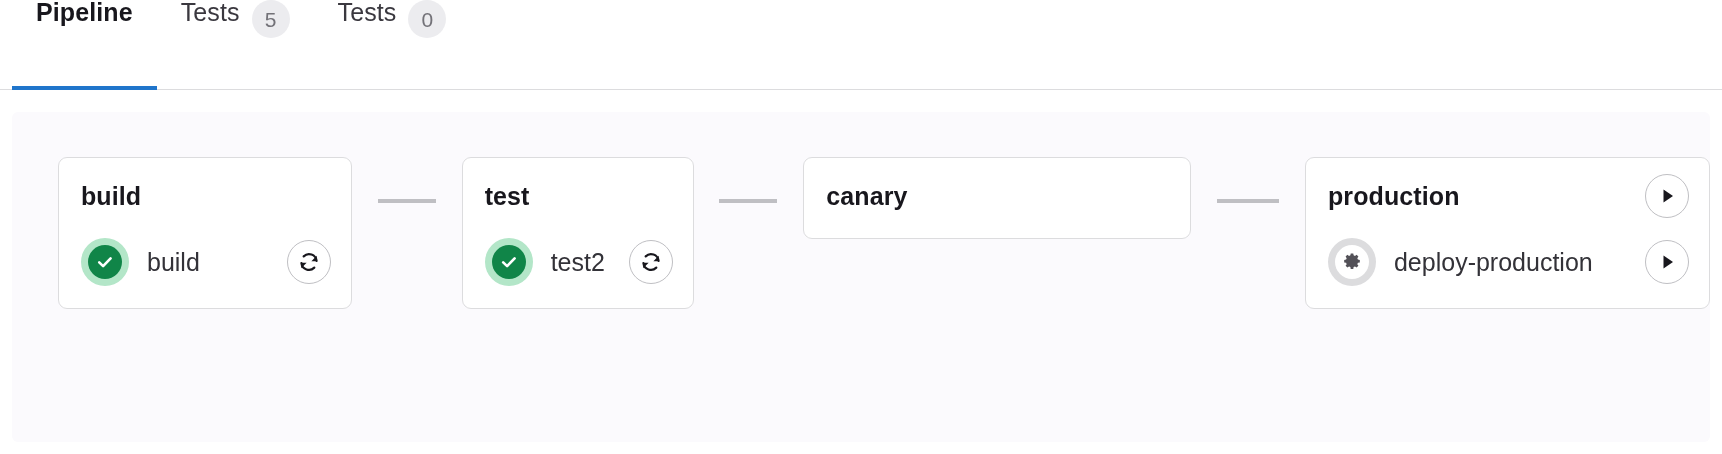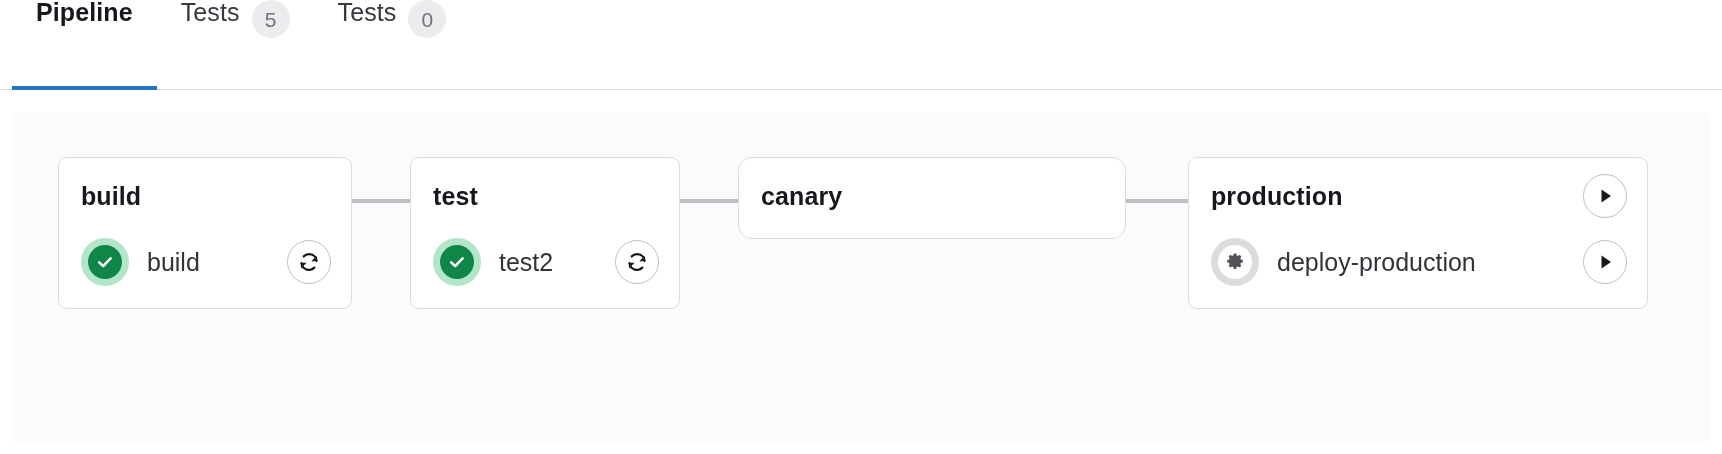--- a/index.html
+++ b/index.html
@@ -92,20 +92,21 @@
     background: #fbfafd;
     border-radius: 6px;
     overflow: hidden;
   }
 
   .graph {
     position: relative;
     padding: 45px 0 0 46px;
     display: flex;
     align-items: flex-start;
+    justify-content: space-between;
   }
 
   
   .connector {
     flex: 0 0 auto;
     align-self: flex-start;
     margin-top: 42px;
     height: 4px;
     background: #bfbfc3;
   }
@@ -205,23 +206,23 @@
     justify-content: center;
     cursor: pointer;
     padding: 0;
     box-sizing: border-box;
   }
 
   svg { display: block; }
 
   
   .stage.build      { width: 294px; }
-  .stage.test       { width: 270px; }
-  .stage.canary     { width: 388px; border-radius: 14px; }
-  .stage.production { width: 460px; }
+  .stage.test       { width: 232px; }
+  .stage.canary     { width: 388px; }
+  .stage.production { width: 405px; }
 </style>
 </head>
 <body>
 
 <div class="tabbar">
 
   <div class="tab active">
     <span class="tab-label">Pipeline</span>
     <span class="tab-underline"></span>
   </div>

